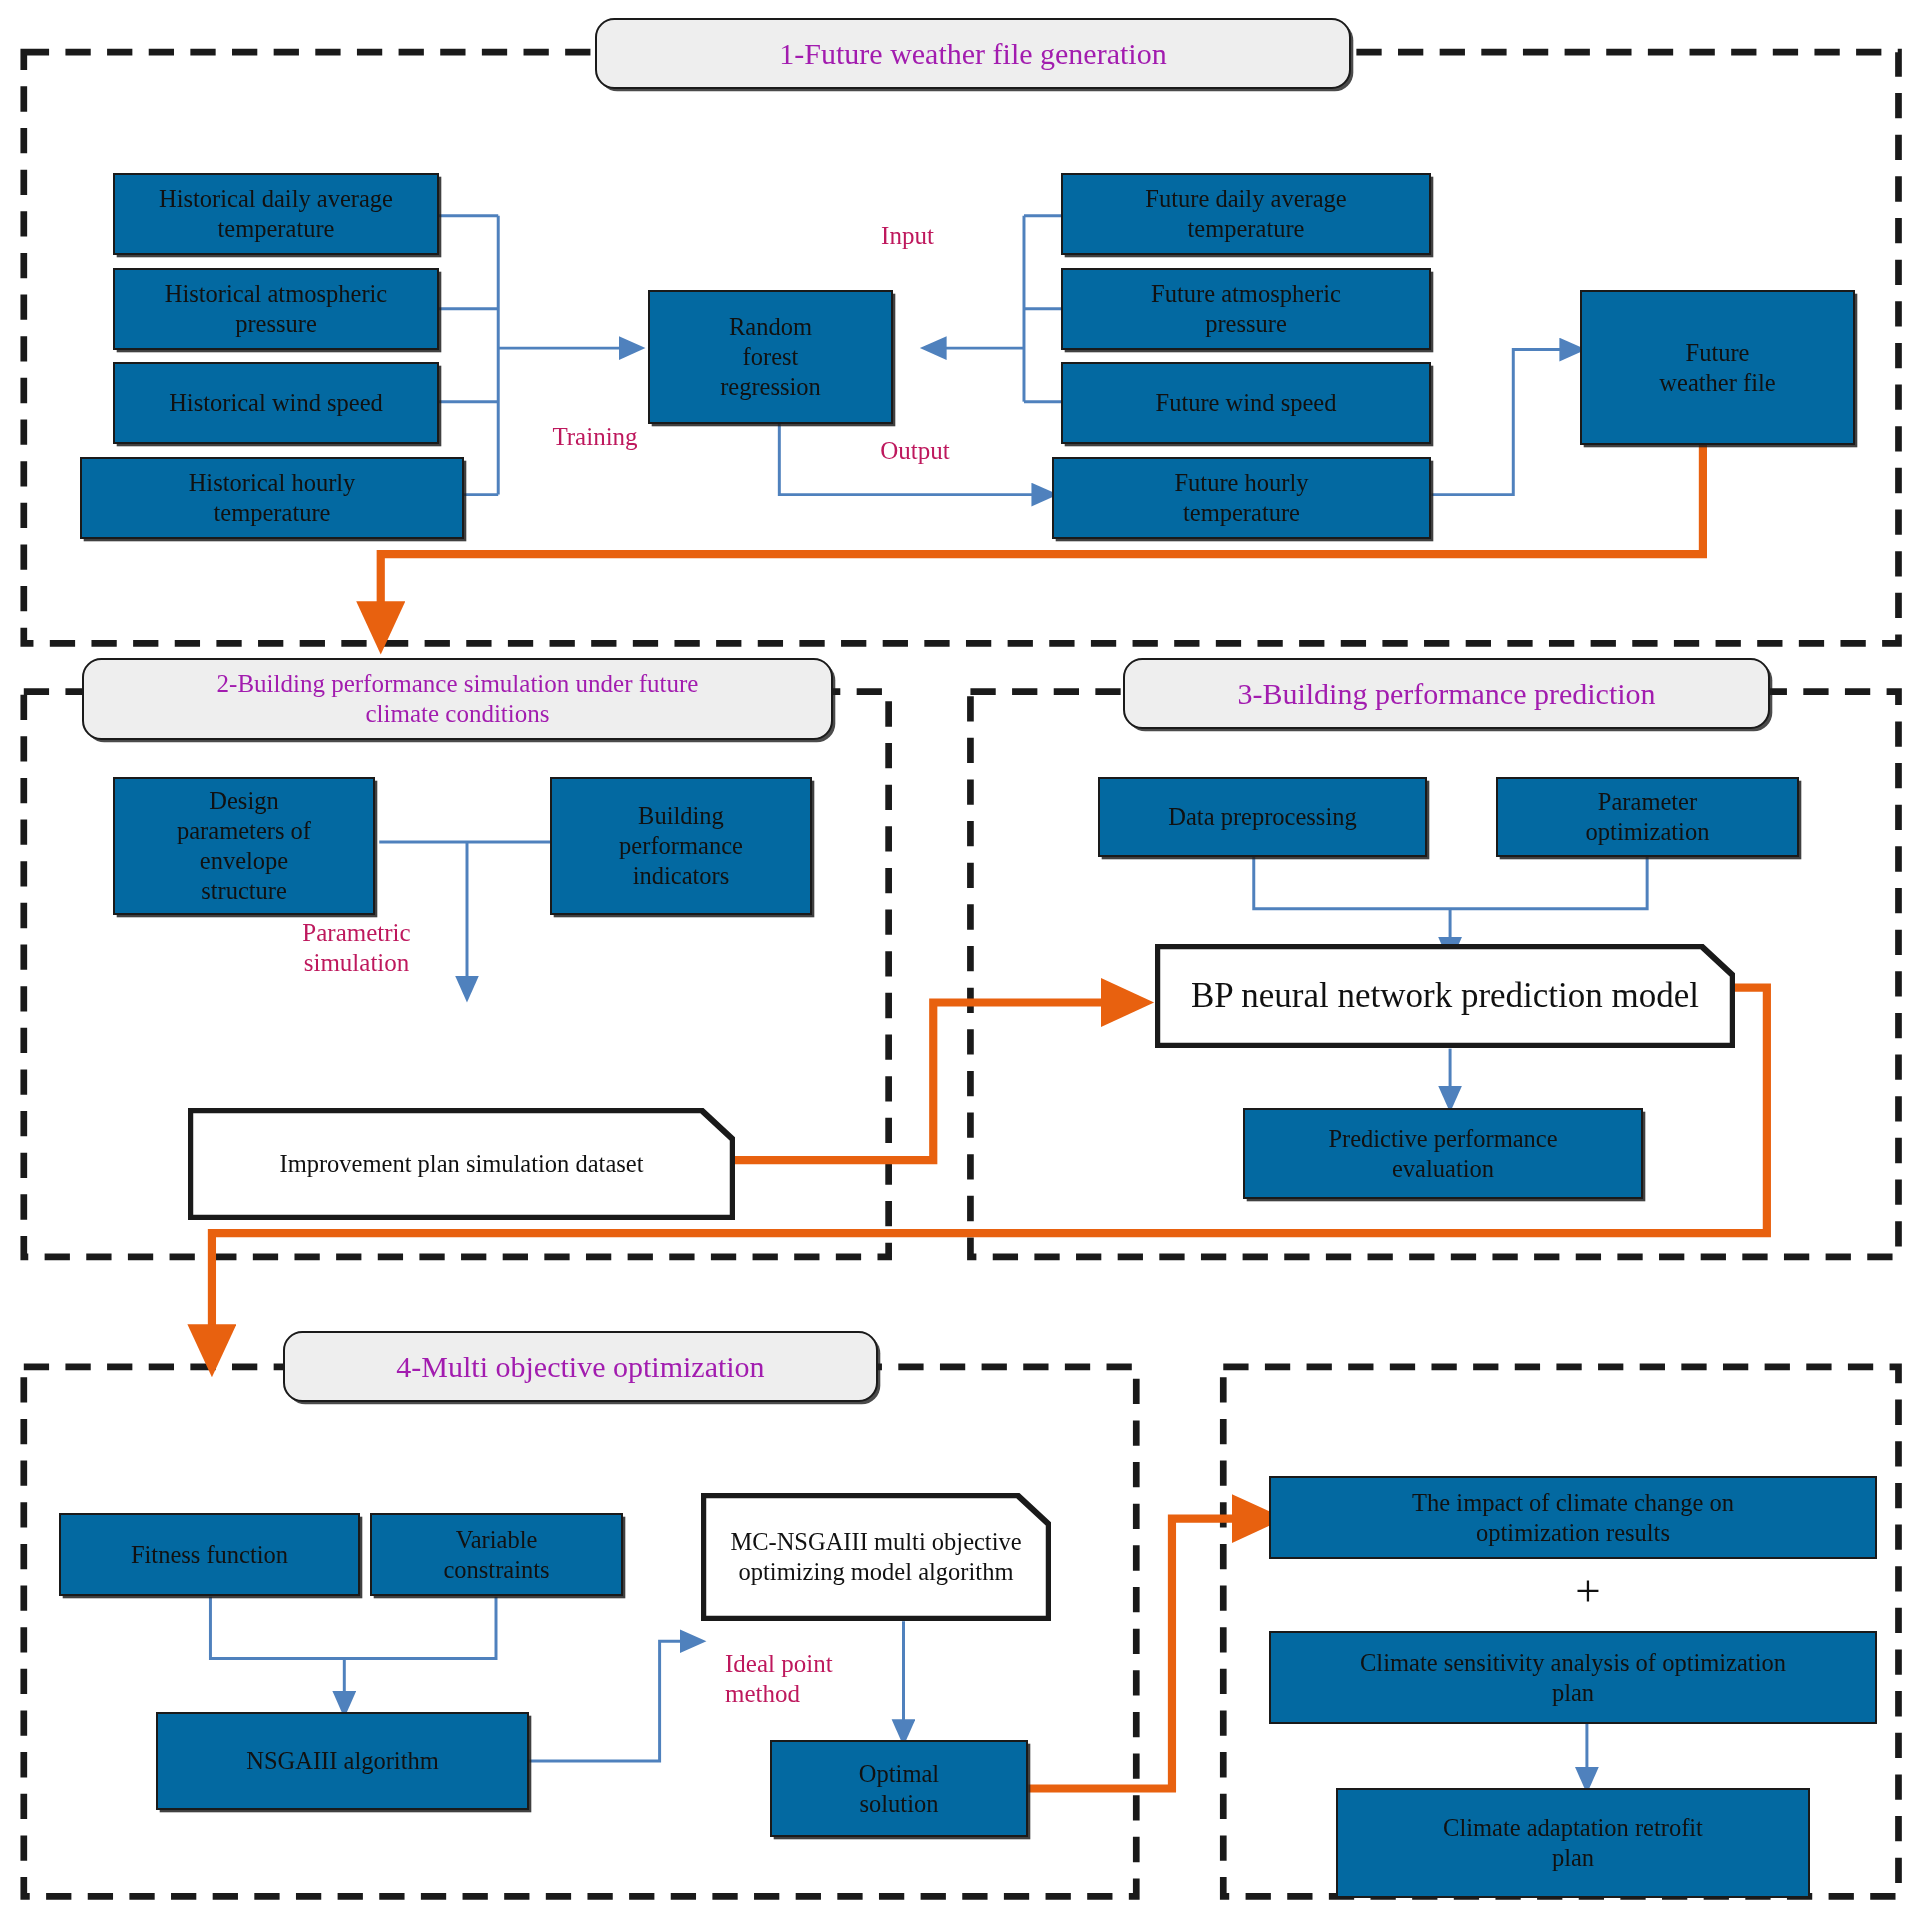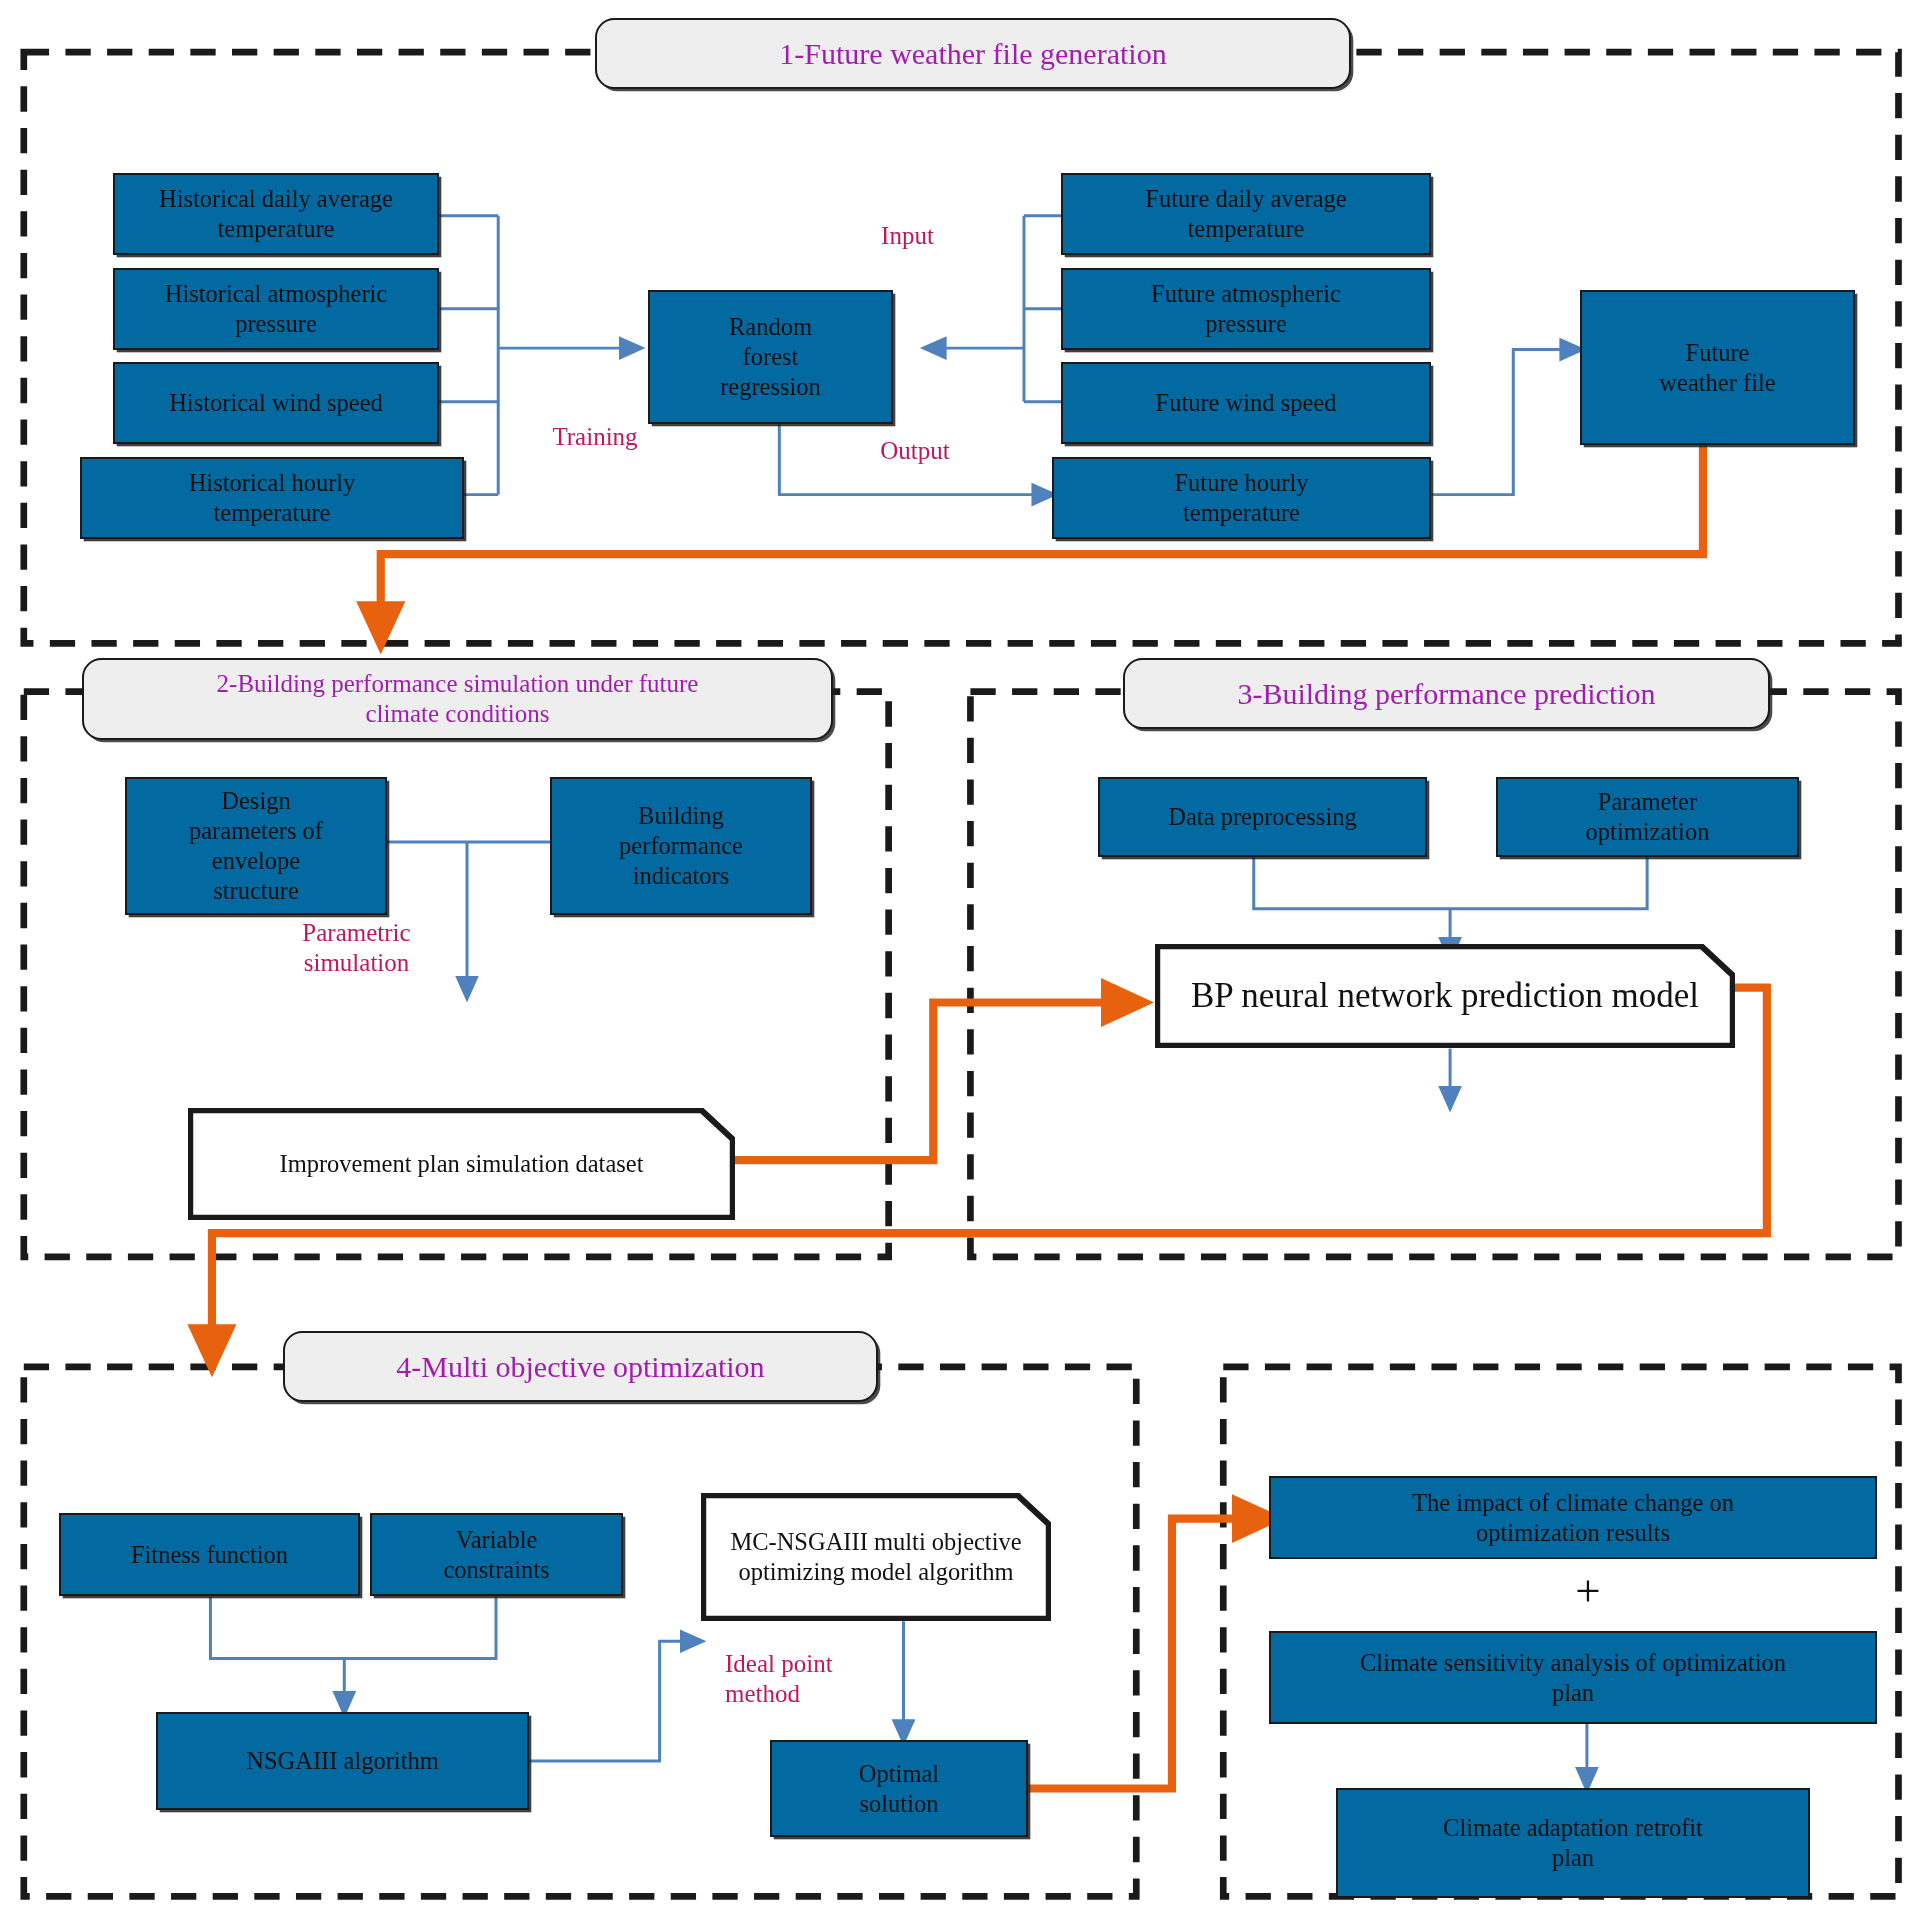--- a/index.html
+++ b/index.html
@@ -139,21 +139,21 @@
 
   <div class="nodebox shadow t33" style="left:1580px;top:290px;width:275px;height:155px;white-space:pre-line;">Future
 weather file</div>
 
   <div class="edgelabel t34" style="left:513px;top:422px;width:164px;">Training</div>
 
   <div class="edgelabel t34" style="left:833px;top:221px;width:149px;">Input</div>
 
   <div class="edgelabel t34" style="left:833px;top:436px;width:164px;">Output</div>
 
-  <div class="nodebox shadow t33" style="left:125px;top:777px;width:262px;height:138px;white-space:pre-line;">Design
+  <div class="nodebox shadow t33" style="left:113px;top:777px;width:262px;height:138px;white-space:pre-line;">Design
 parameters of
 envelope
 structure</div>
 
   <div class="nodebox shadow t33" style="left:550px;top:777px;width:262px;height:138px;white-space:pre-line;">Building
 performance
 indicators</div>
 
   <div class="cut" style="left:188px;top:1108px;width:547px;height:112px;">
     <svg class="cutshape" viewBox="0 0 735 150" preserveAspectRatio="none">
@@ -170,20 +170,22 @@
   <div class="nodebox shadow t33" style="left:1496px;top:777px;width:303px;height:80px;white-space:pre-line;">Parameter
 optimization</div>
 
   <div class="cut" style="left:1155px;top:944px;width:580px;height:104px;">
     <svg class="cutshape" viewBox="0 0 780 140" preserveAspectRatio="none">
       <path d="M3,3 H735 L777,42 V137 H3 Z" fill="#ffffff" stroke="#1a1a1a" stroke-width="6" vector-effect="non-scaling-stroke"></path>
     </svg>
     <div class="cutlabel t36">BP neural network prediction model</div>
   </div>
 
+  <div class="nodebox shadow t33" style="left:1243px;top:1108px;width:400px;height:91px;white-space:pre-line;">Predictive performance
+evaluation</div>
 
   <div class="nodebox shadow t33" style="left:59px;top:1513px;width:301px;height:83px;">Fitness function</div>
 
   <div class="nodebox shadow t33" style="left:370px;top:1513px;width:253px;height:83px;white-space:pre-line;">Variable
 constraints</div>
 
   <div class="nodebox shadow t33" style="left:156px;top:1712px;width:373px;height:98px;">NSGAIII algorithm</div>
 
   <div class="cut" style="left:701px;top:1493px;width:350px;height:128px;">
     <svg class="cutshape" viewBox="0 0 470 172" preserveAspectRatio="none">

